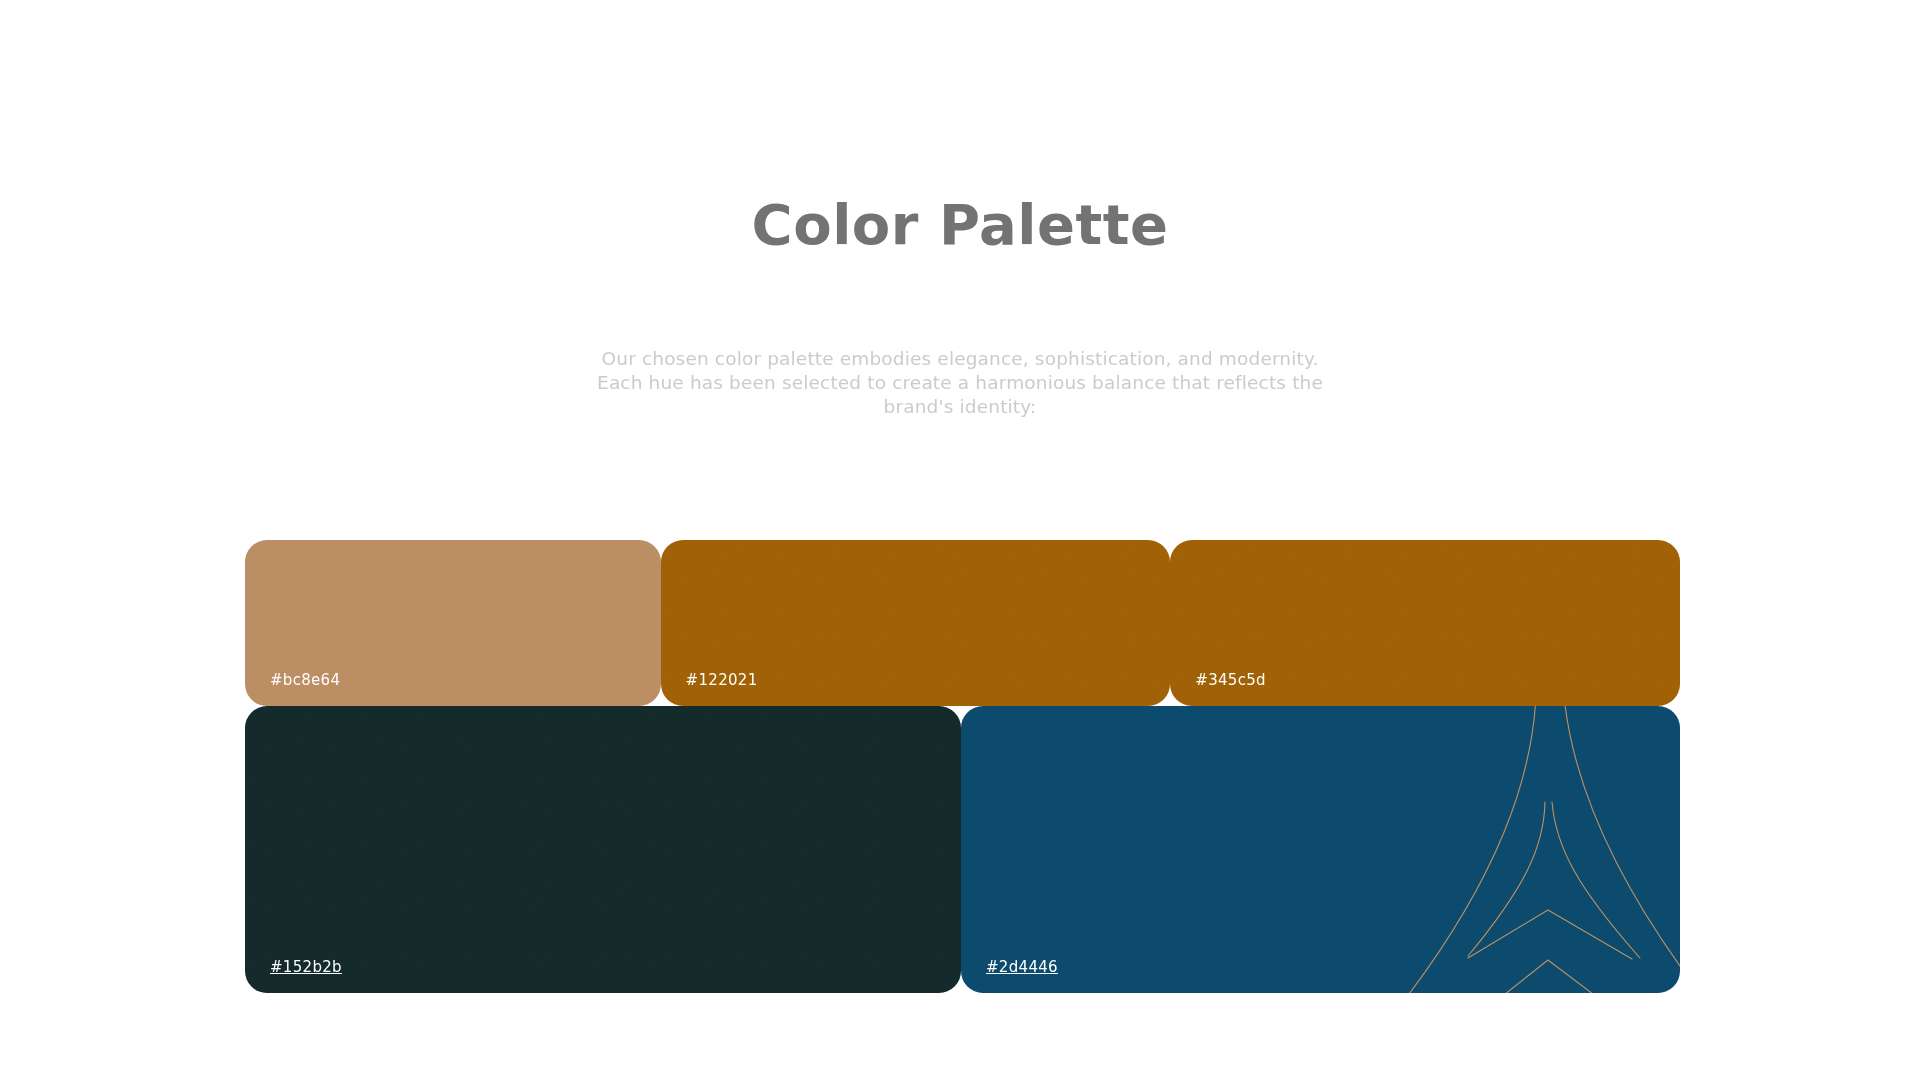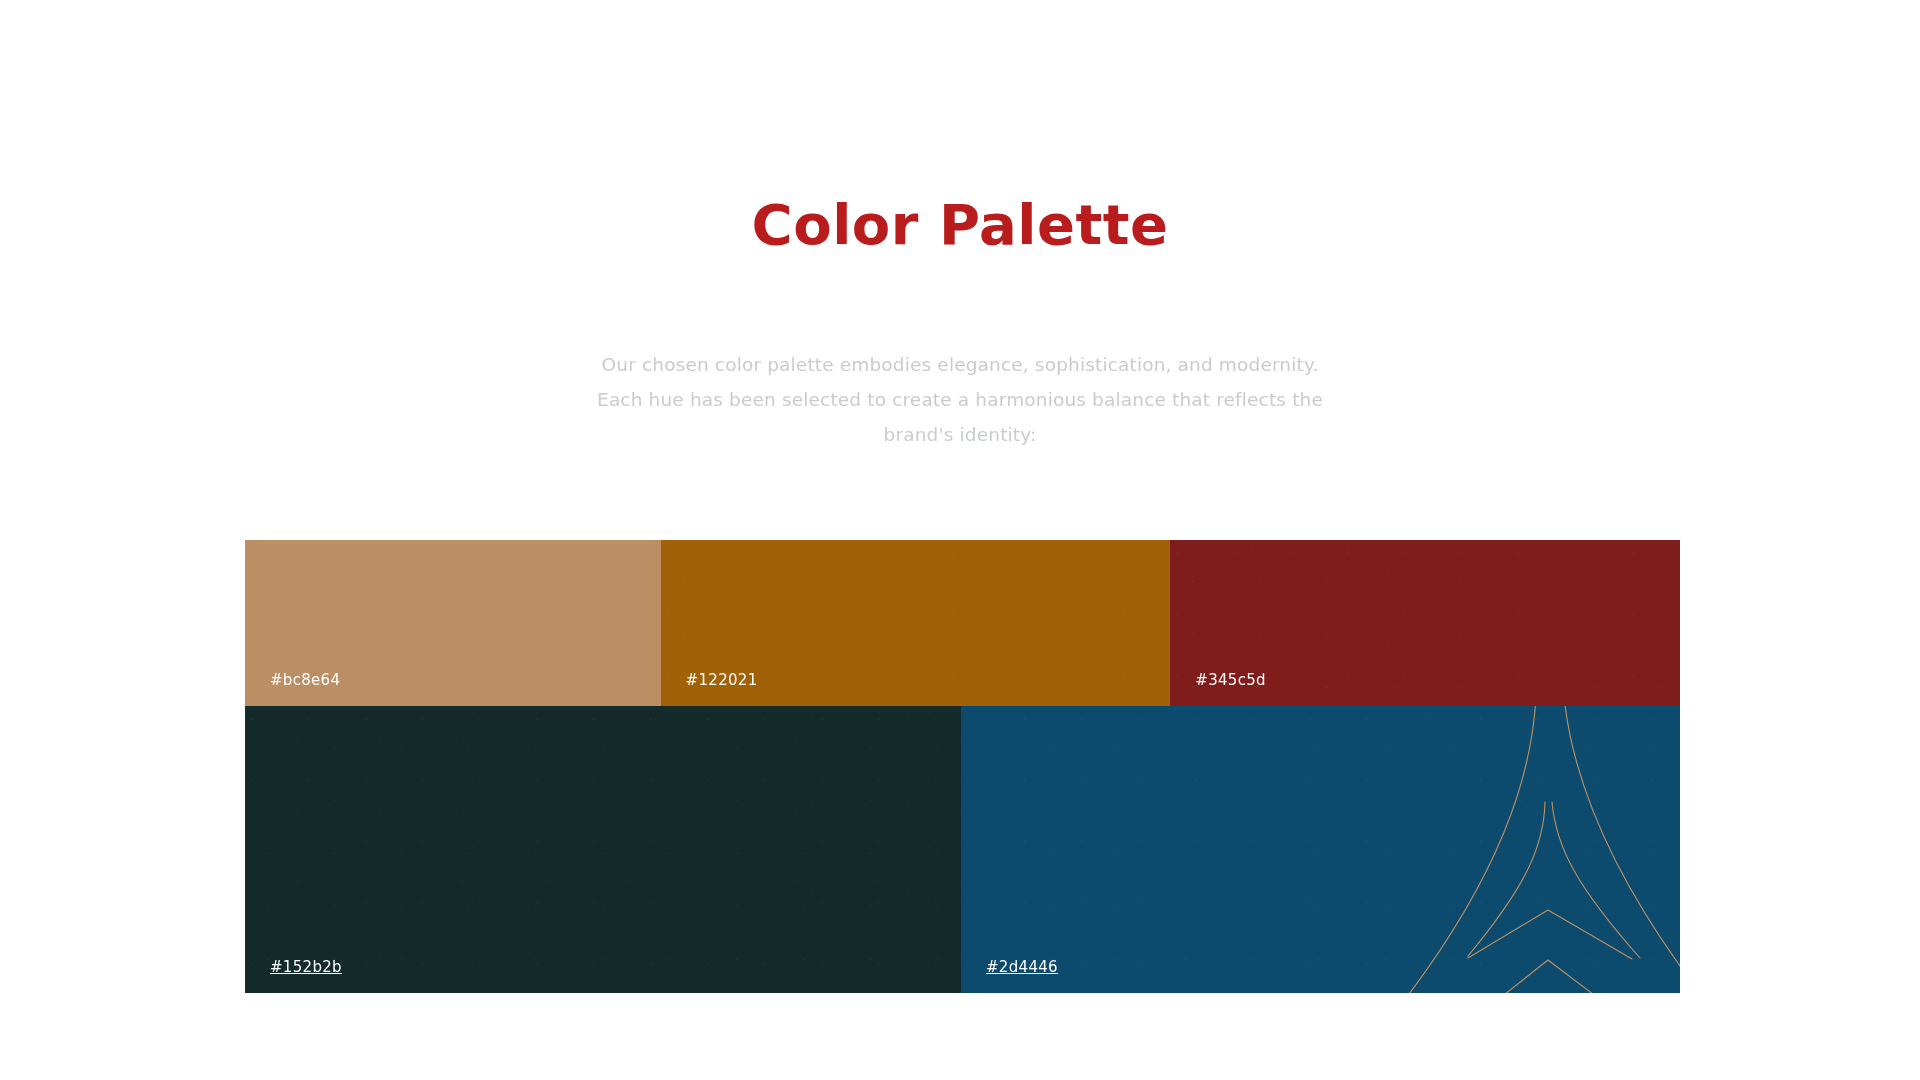--- a/index.html
+++ b/index.html
@@ -29,37 +29,37 @@
     right: 0;
     top: 196px;
     text-align: center;
   }
 
   .page-title {
     font-family: "DejaVu Sans", sans-serif;
     font-size: 56px;
     font-weight: 700;
     letter-spacing: 0.5px;
-    color: #b91c1c;
+    color: #737373;
     line-height: 1.05;
     margin: 0;
     padding: 0;
   }
 
   .intro {
     position: absolute;
     left: 50%;
     transform: translateX(-50%);
     top: 328px;
     width: 770px;
     text-align: center;
     font-family: "DejaVu Sans", sans-serif;
     font-size: 18.5px;
     font-weight: 400;
-    line-height: 35px;
+    line-height: 24px;
     letter-spacing: 0.15px;
     color: #c9cccd;
     white-space: pre-line;
   }
 
   
   .palette {
     position: absolute;
     left: 245px;
     top: 540px;
@@ -82,20 +82,21 @@
   .row-bottom {
     top: 166px;
     height: 287px;
   }
 
   .swatch {
     position: relative;
     height: 100%;
     overflow: hidden;
     isolation: isolate;
+    border-radius: 22px;
   }
 
   
   .swatch::after {
     content: "";
     position: absolute;
     inset: 0;
     pointer-events: none;
     opacity: 0.035;
     background-image:
@@ -155,21 +156,21 @@
 
   <div class="palette">
 
     <div class="row row-top">
       <div class="swatch" style="flex: 234 0 0; background:#bc8e64;">
         <span class="swatch-label">#bc8e64</span>
       </div>
       <div class="swatch" style="flex: 287 0 0; background:#a16207;">
         <span class="swatch-label">#122021</span>
       </div>
-      <div class="swatch" style="flex: 287 0 0; background:#7f1d1d;text-decoration:underline;">
+      <div class="swatch" style="flex: 287 0 0; background:#a16207;text-decoration:underline;">
         <span class="swatch-label">#345c5d</span>
       </div>
     </div>
 
     <div class="row row-bottom">
       <div class="swatch" style="flex: 716 0 0; background:#152b2b;">
         <span class="swatch-label">#152b2b</span>
       </div>
       <div class="swatch" style="flex: 719 0 0; background:#0c4a6e;">
         <span class="swatch-label">#2d4446</span>

